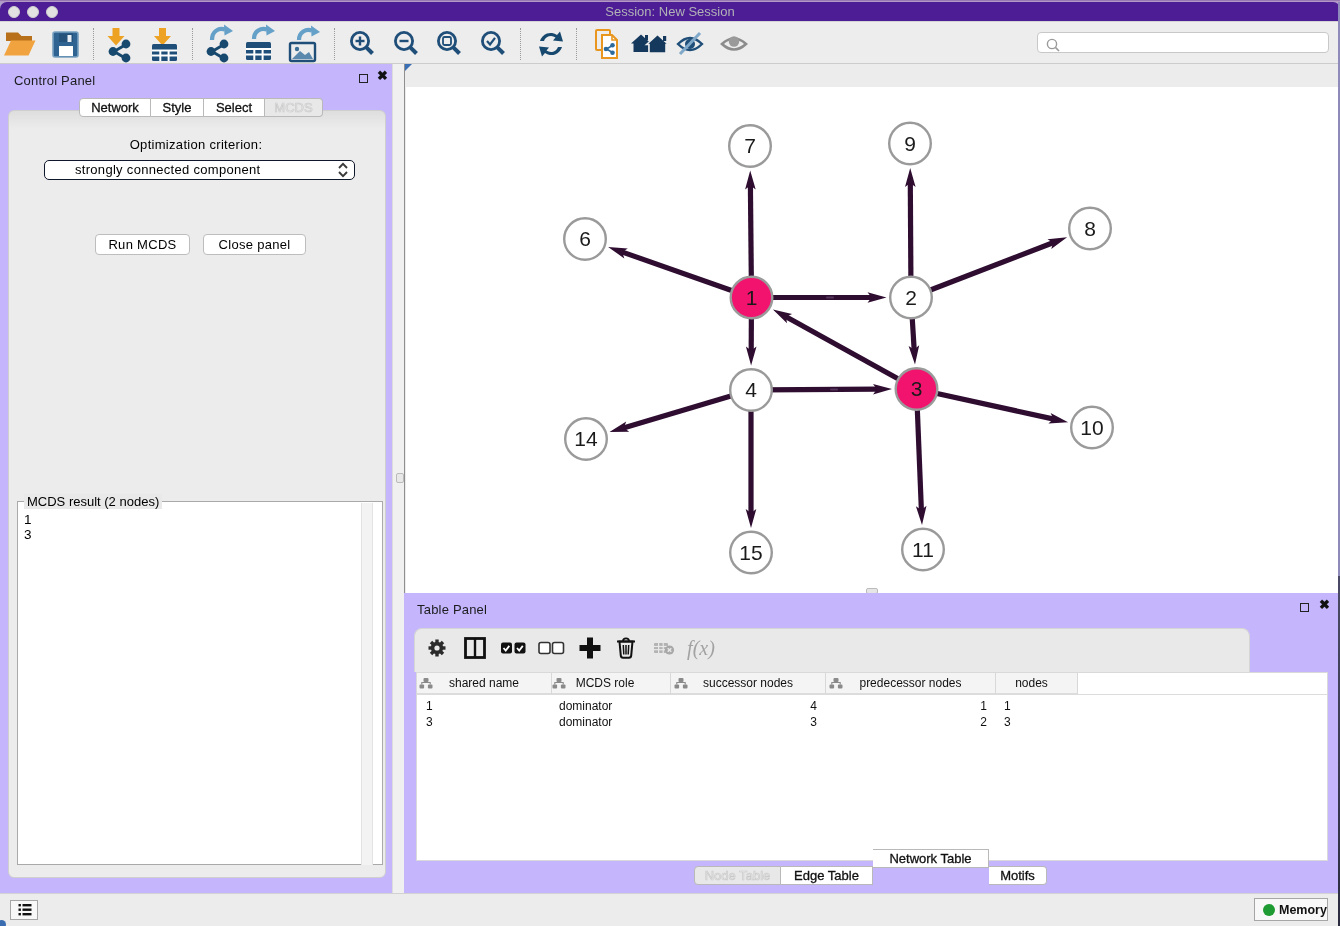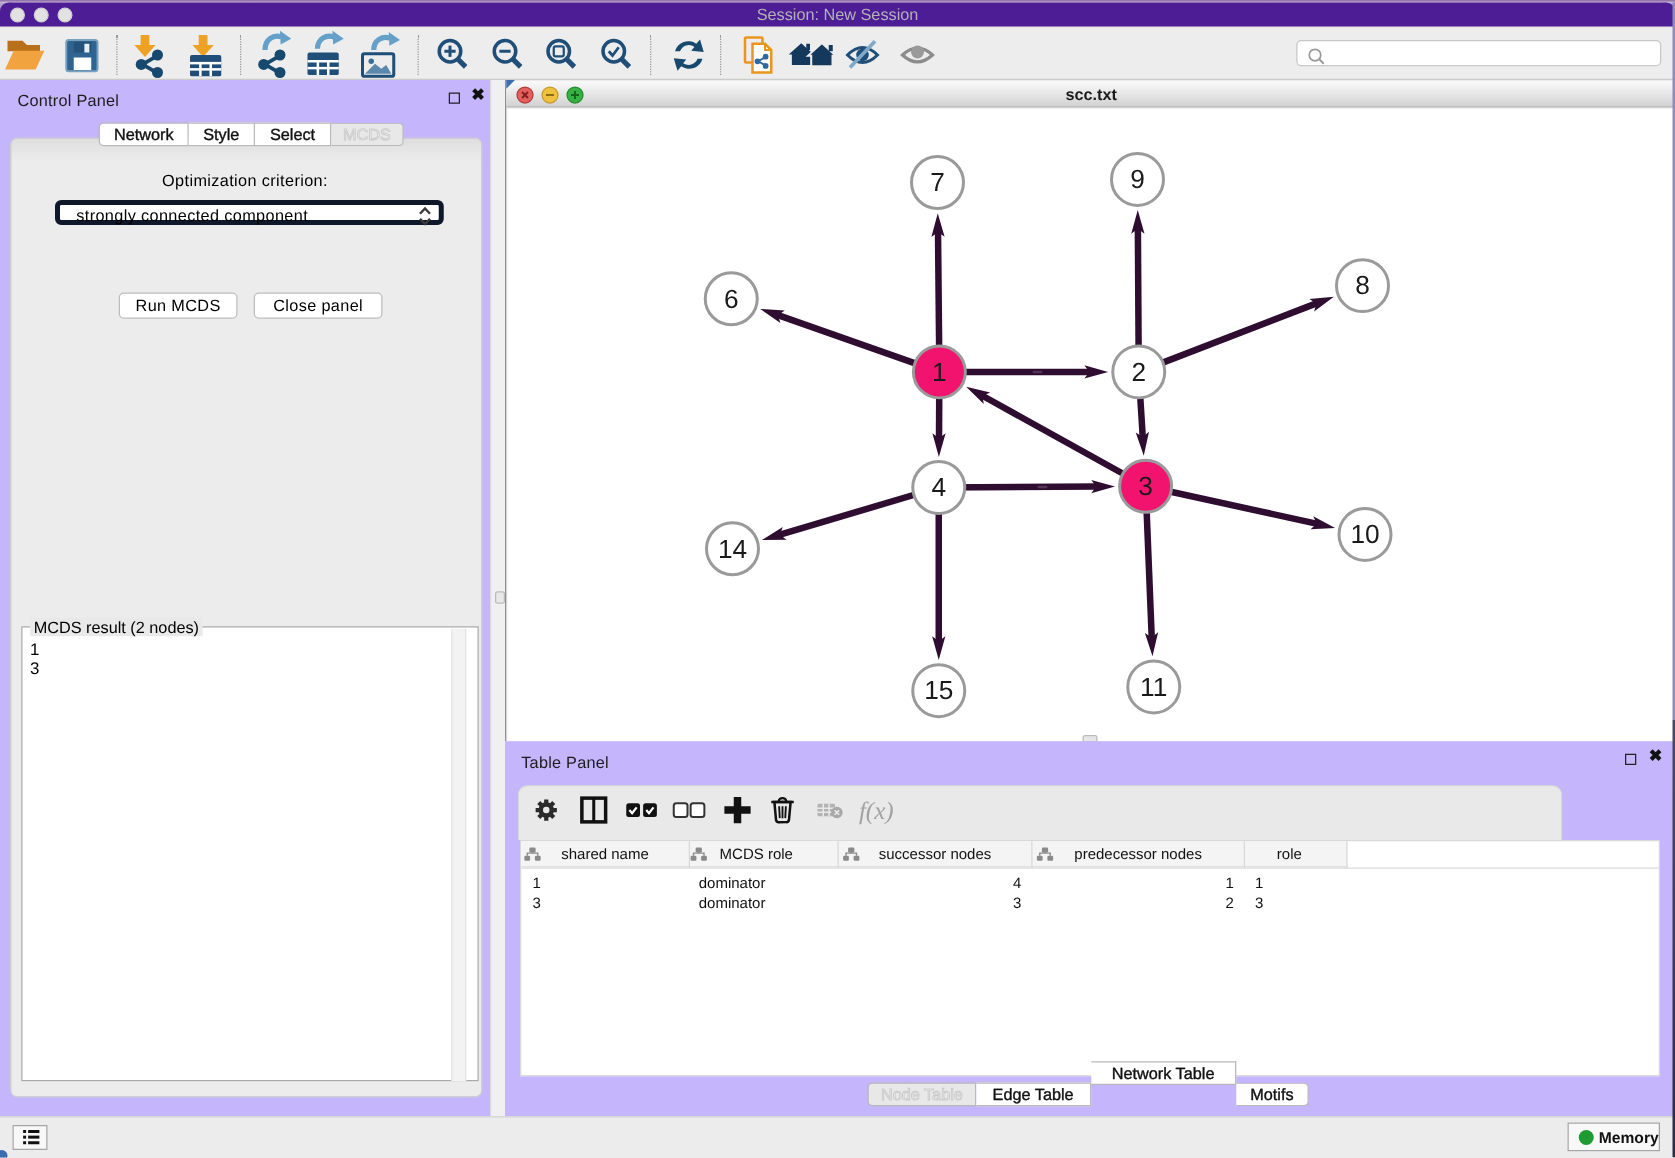--- a/index.html
+++ b/index.html
@@ -20,21 +20,21 @@
   #cpanel { left:0; top:64px; width:392px; height:829px; background:#c4b5fd; }
   #cpanel .title { position:absolute; left:14px; top:9px; font-size:13px; color:#1c1c1c; letter-spacing:0.2px; }
   .float-ic { position:absolute; width:9px; height:9px; border:1.5px solid #222; }
   .close-ic { position:absolute; font-size:13px; color:#111; font-weight:bold; }
   
   .tabgrp { position:absolute; font-size:13px; -webkit-text-stroke:0.3px; }
   .tabgrp .tab { position:absolute; top:0; height:19px; background:#fff; border:1px solid #b9b9b9; text-align:center; line-height:18px; color:#111; }
   
   #cbox { position:absolute; left:8px; top:46px; width:378px; height:768px; border:1px solid #cfcfcf; border-radius:6px; background:linear-gradient(#dedede, #ececec 18px); }
   #optlabel { position:absolute; left:0; top:73px; width:392px; text-align:center; font-size:13px; color:#000; letter-spacing:0.3px; }
-  #dropdown { position:absolute; left:44px; top:96px; width:311px; height:20px; background:#fff; border:4px solid #0f172a; border-radius:5px; font-size:13px; color:#000; line-height:18px; padding-left:13px; letter-spacing:0.3px; }
+  #dropdown { position:absolute; left:44px; top:96px; width:311px; height:20px; background:#fff; border:1px solid #0f172a; border-radius:5px; font-size:13px; color:#000; line-height:18px; padding-left:30px; letter-spacing:0.3px; }
   .btn { position:absolute; height:21px; background:#fff; border:1px solid #bdbdbd; border-radius:4px; font-size:13px; color:#000; text-align:center; line-height:19px; letter-spacing:0.3px;margin-top:40px; }
   
   #mcdsbox { position:absolute; left:17px; top:437px; width:366px; height:364px; background:#fff; border:1px solid #a9a9a9; }
   #mcdslabel { position:absolute; left:24px; top:430px; background:#e9e9e9; padding:0 3px; font-size:13px; color:#000; }
   #mcdsscroll { position:absolute; right:9px; top:1px; width:12px; height:362px; background:#f3f3f3; border-left:1px solid #e3e3e3; border-right:1px solid #e3e3e3;}
   
   #vdiv { left:392px; top:64px; width:12px; height:829px; background:#f0f0f0; border-left:1px solid #dcdcdc; }
   #vdiv .handle { position:absolute; left:3px; top:409px; width:8px; height:10px; background:#e8e8e8; border:1px solid #bbb; border-radius:2px; }
   
   #netwin { left:404px; top:64px; width:936px; height:529px; border-left:1px solid #8f8f8f; }
@@ -232,31 +232,20 @@
     <div style="position:absolute; left:6px; top:11px; font-size:13.5px; line-height:14.5px; color:#000;">1<br>3</div>
     <div id="mcdsscroll"></div>
   </div>
   <div id="mcdslabel">MCDS result (2 nodes)</div>
 </div>
 <div class="abs" id="vdiv">
     <div class="handle"></div>
   </div>
 <div class="abs" id="netwin">
   <div style="position:absolute; left:0; top:0; width:0; height:0; border-left:7px solid #3a6fb5; border-bottom:7px solid transparent; z-index:5;"></div>
-  <div id="nettitle">
-    <svg width="80" height="21" viewBox="0 0 80 21" style="position:absolute;left:0;top:0;">
-      <circle cx="15" cy="11" r="6.4" fill="#e4605e" stroke="#b23c3b" stroke-width="1"></circle>
-      <path d="M12.6,8.6 L17.4,13.4 M17.4,8.6 L12.6,13.4" stroke="#7c201f" stroke-width="1.5"></path>
-      <circle cx="35" cy="11" r="6.4" fill="#f0c03f" stroke="#c6992b" stroke-width="1"></circle>
-      <line x1="31.8" y1="11" x2="38.2" y2="11" stroke="#8e6c12" stroke-width="1.5"></line>
-      <circle cx="55" cy="11" r="6.4" fill="#37b144" stroke="#288a31" stroke-width="1"></circle>
-      <path d="M51.8,11 L58.2,11 M55,7.8 L55,14.2" stroke="#14641d" stroke-width="1.5"></path>
-    </svg>
-    <div class="t">scc.txt</div>
-  </div>
   <div id="netcanvas">
     <svg id="graph" width="935" height="506" viewBox="0 0 935 506">
     <g stroke="#2e0d31" stroke-width="5.2" fill="none">
     <line x1="345.5" y1="210.5" x2="344.4" y2="98.0"></line>
     <line x1="345.5" y1="210.5" x2="215.8" y2="164.9"></line>
     <line x1="345.5" y1="210.5" x2="466.0" y2="210.5"></line>
     <line x1="345.5" y1="210.5" x2="345.2" y2="264.0"></line>
     <line x1="505.0" y1="210.5" x2="504.3" y2="95.5"></line>
     <line x1="505.0" y1="210.5" x2="647.6" y2="155.5"></line>
     <line x1="505.0" y1="210.5" x2="508.2" y2="263.1"></line>
@@ -371,21 +360,21 @@
       <text x="286" y="26" text-anchor="middle" font-family="Liberation Serif, serif" font-style="italic" font-size="20" fill="#a2a2a2">f(x)</text>
     </svg>
   </div>
   <div id="ttable">
     <div style="position:absolute;left:0;top:21px;width:910px;height:1px;background:#dcdcdc;"></div>
     <div id="thead">
       <div class="hcell" style="left:0; width:135px;">shared name</div>
       <div class="hcell" style="left:135px; width:119px;"><span style="position:relative;left:-6px;">MCDS role</span></div>
       <div class="hcell" style="left:254px; width:155px;text-align:center;">successor nodes</div>
       <div class="hcell" style="left:409px; width:170px;">predecessor nodes</div>
-      <div class="hcell" style="left:579px; width:82px;"><span style="position:relative;left:-5px;">role</span></div>
+      <div class="hcell" style="left:579px; width:82px;"><span style="position:relative;left:-5px;">nodes</span></div>
       <svg width="670" height="21" viewBox="0 0 670 21" style="position:absolute;left:0;top:0;">
         <g fill="#8a8a8a">
           <g transform="translate(9,10)">
             <rect x="-2.5" y="-5" width="5" height="4" rx="1"></rect>
               <rect x="-6.5" y="1.5" width="4.6" height="4" rx="1"></rect>
               <rect x="1.9" y="1.5" width="4.6" height="4" rx="1"></rect>
             <path d="M-4.2,1.5 v-2 h8.4 v2 M0,-1 v-2" fill="none" stroke="#8a8a8a" stroke-width="1.1"></path>
           </g>
           <g transform="translate(142,10)">
             <rect x="-2.5" y="-5" width="5" height="4" rx="1"></rect>

